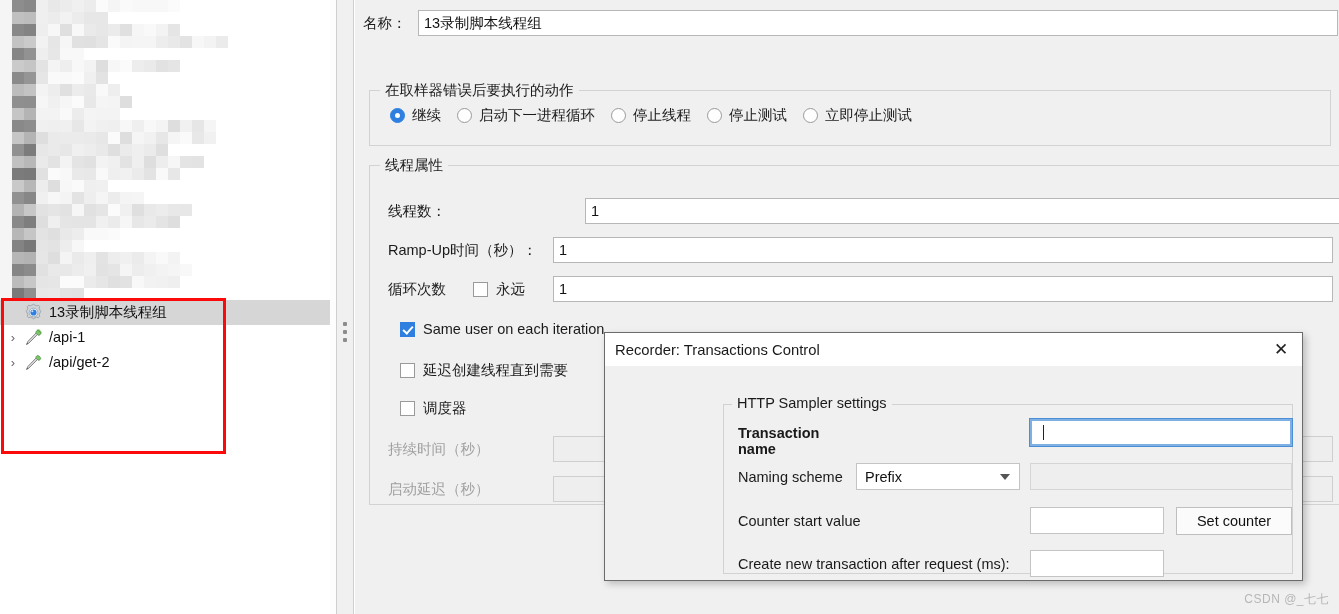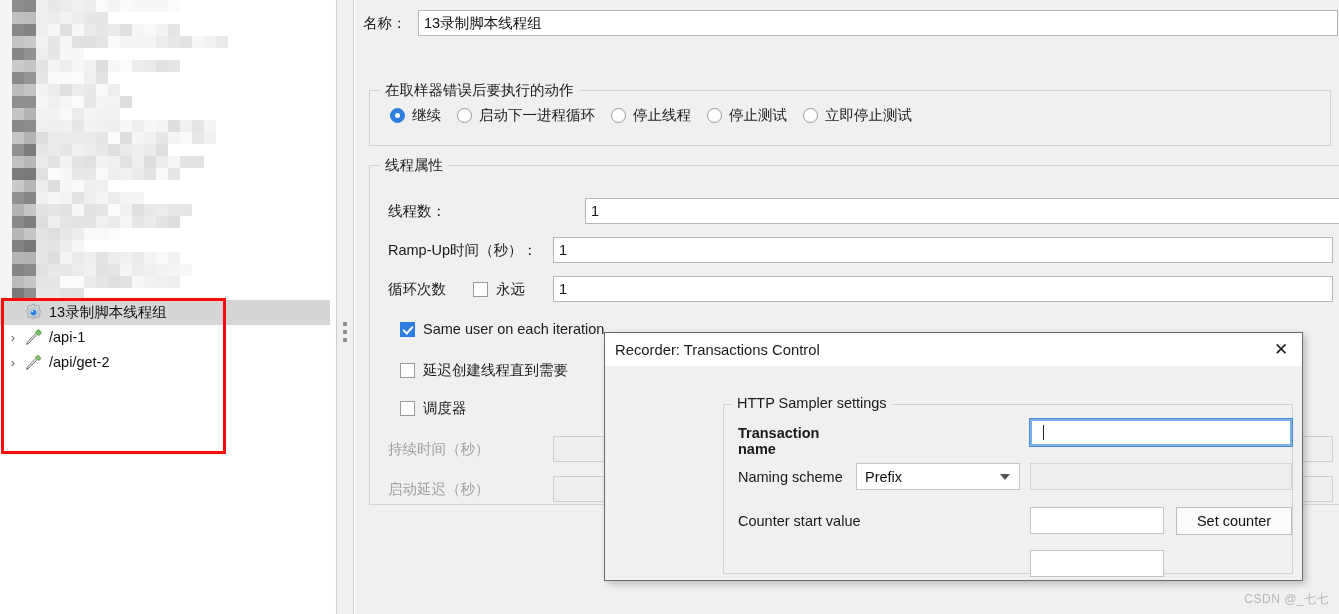--- a/index.html
+++ b/index.html
@@ -871,20 +871,23 @@
           <span class="arrow"></span>
         </div>
         <div class="dlg-input disabled" style="position:absolute; left:306px; top:58px; width:262px;"></div>
 
         <div class="dlg-row" style="left:14px; top:108px;">
           <span style="display:inline-block; width:180px;">Counter start value</span>
         </div>
         <div class="dlg-input" style="position:absolute; left:306px; top:102px; width:134px;"></div>
         <div class="btn" style="position:absolute; left:452px; top:102px; width:116px;">Set counter</div>
 
+        <div class="dlg-row" style="left:14px; top:151px;">
+          <span style="display:inline-block; width:290px;">Create new transaction after request (ms):</span>
+        </div>
         <div class="dlg-input" style="position:absolute; left:306px; top:145px; width:134px;"></div>
       </div>
     </div>
   </div>
 
   <div id="watermark">CSDN @_七七</div>
 
 </div>
 
 </body></html>

